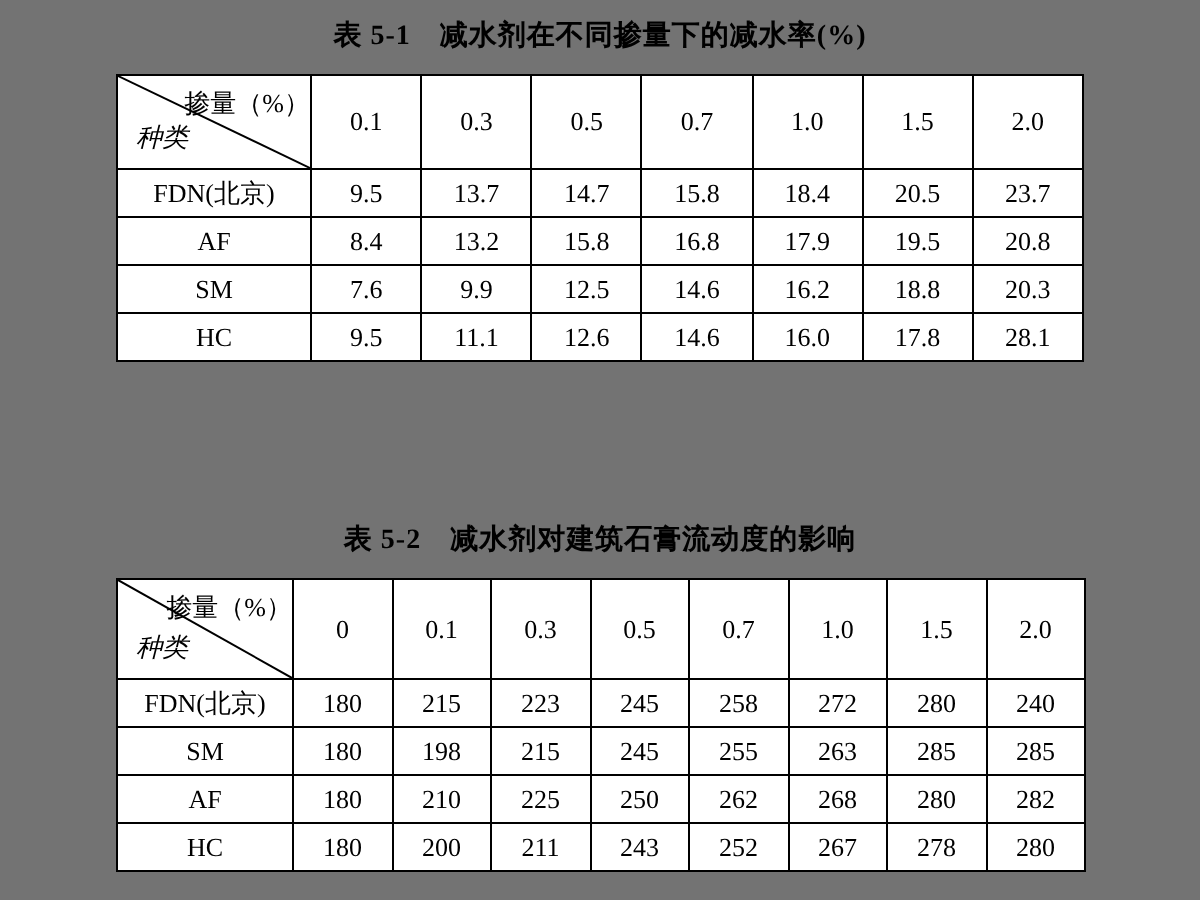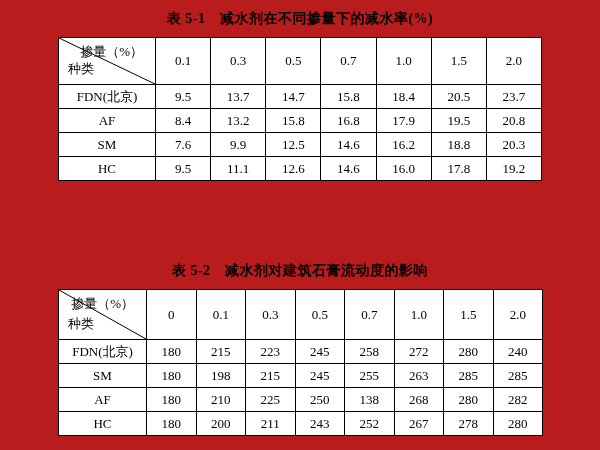--- a/index.html
+++ b/index.html
@@ -1,20 +1,20 @@
 <!DOCTYPE html>
 <html><head>
 <meta charset="utf-8">
 <style>
   html,body{margin:0;padding:0;}
   body{
     width:600px;height:450px;background:#ffffff;color:#000;
     font-family:"Liberation Serif","DejaVu Serif",serif;
   }
-  .page{position:relative;width:600px;height:450px;overflow:hidden;background:#b91c1c;}
+  .page{position:relative;width:600px;height:450px;overflow:hidden;background:#737373;}
   .title{
     position:absolute;left:0;width:100%;text-align:center;
     font-weight:bold;font-size:14px;line-height:18px;letter-spacing:.5px;
   }
   #title1{top:10px;}
   #title2{top:262px;}
   table.t{
     position:absolute;border-collapse:collapse;table-layout:fixed;
     font-size:13px;background:#ffffff;
   }
@@ -26,22 +26,22 @@
     border:1px solid #000;text-align:center;vertical-align:middle;
     font-weight:normal;padding:0;overflow:hidden;white-space:nowrap;
   }
   .t1 thead tr{height:47px;}
   .t1 tbody tr{height:24px;}
   .t2 thead tr{height:50px;}
   .t2 tbody tr{height:24px;}
   th.corner{position:relative;}
   .diag{position:absolute;left:0;top:0;width:100%;height:100%;display:block;}
   .diag line{stroke:#000;stroke-width:1;}
-  .c-top{position:absolute;top:5px;right:12px;font-size:13px;}
-  .c-bot{position:absolute;bottom:6px;left:9px;font-size:13px;}
+  .c-top{position:absolute;top:5px;right:0;font-size:13px;}
+  .c-bot{position:absolute;bottom:6px;left:9px;font-size:13px;font-style:italic;}
 </style>
 </head>
 <body>
 
 <div class="page">
   <div class="title" id="title1">表 5-1　减水剂在不同掺量下的减水率(%)</div>
   <table class="t t1">
       <colgroup>
         <col class="c-first">
         <col>
@@ -102,21 +102,21 @@
           <td>20.3</td>
         </tr>
         <tr>
           <th>HC</th>
           <td>9.5</td>
           <td>11.1</td>
           <td>12.6</td>
           <td>14.6</td>
           <td>16.0</td>
           <td>17.8</td>
-          <td>19.2</td>
+          <td>28.1</td>
         </tr>
       </tbody>
     </table>
 
   <div class="title" id="title2">表 5-2　减水剂对建筑石膏流动度的影响</div>
   <table class="t t2">
       <colgroup>
         <col class="c-first">
         <col>
         <col>
@@ -168,21 +168,21 @@
           <td>263</td>
           <td>285</td>
           <td>285</td>
         </tr>
         <tr>
           <th>AF</th>
           <td>180</td>
           <td>210</td>
           <td>225</td>
           <td>250</td>
-          <td>138</td>
+          <td>262</td>
           <td>268</td>
           <td>280</td>
           <td>282</td>
         </tr>
         <tr>
           <th>HC</th>
           <td>180</td>
           <td>200</td>
           <td>211</td>
           <td>243</td>

